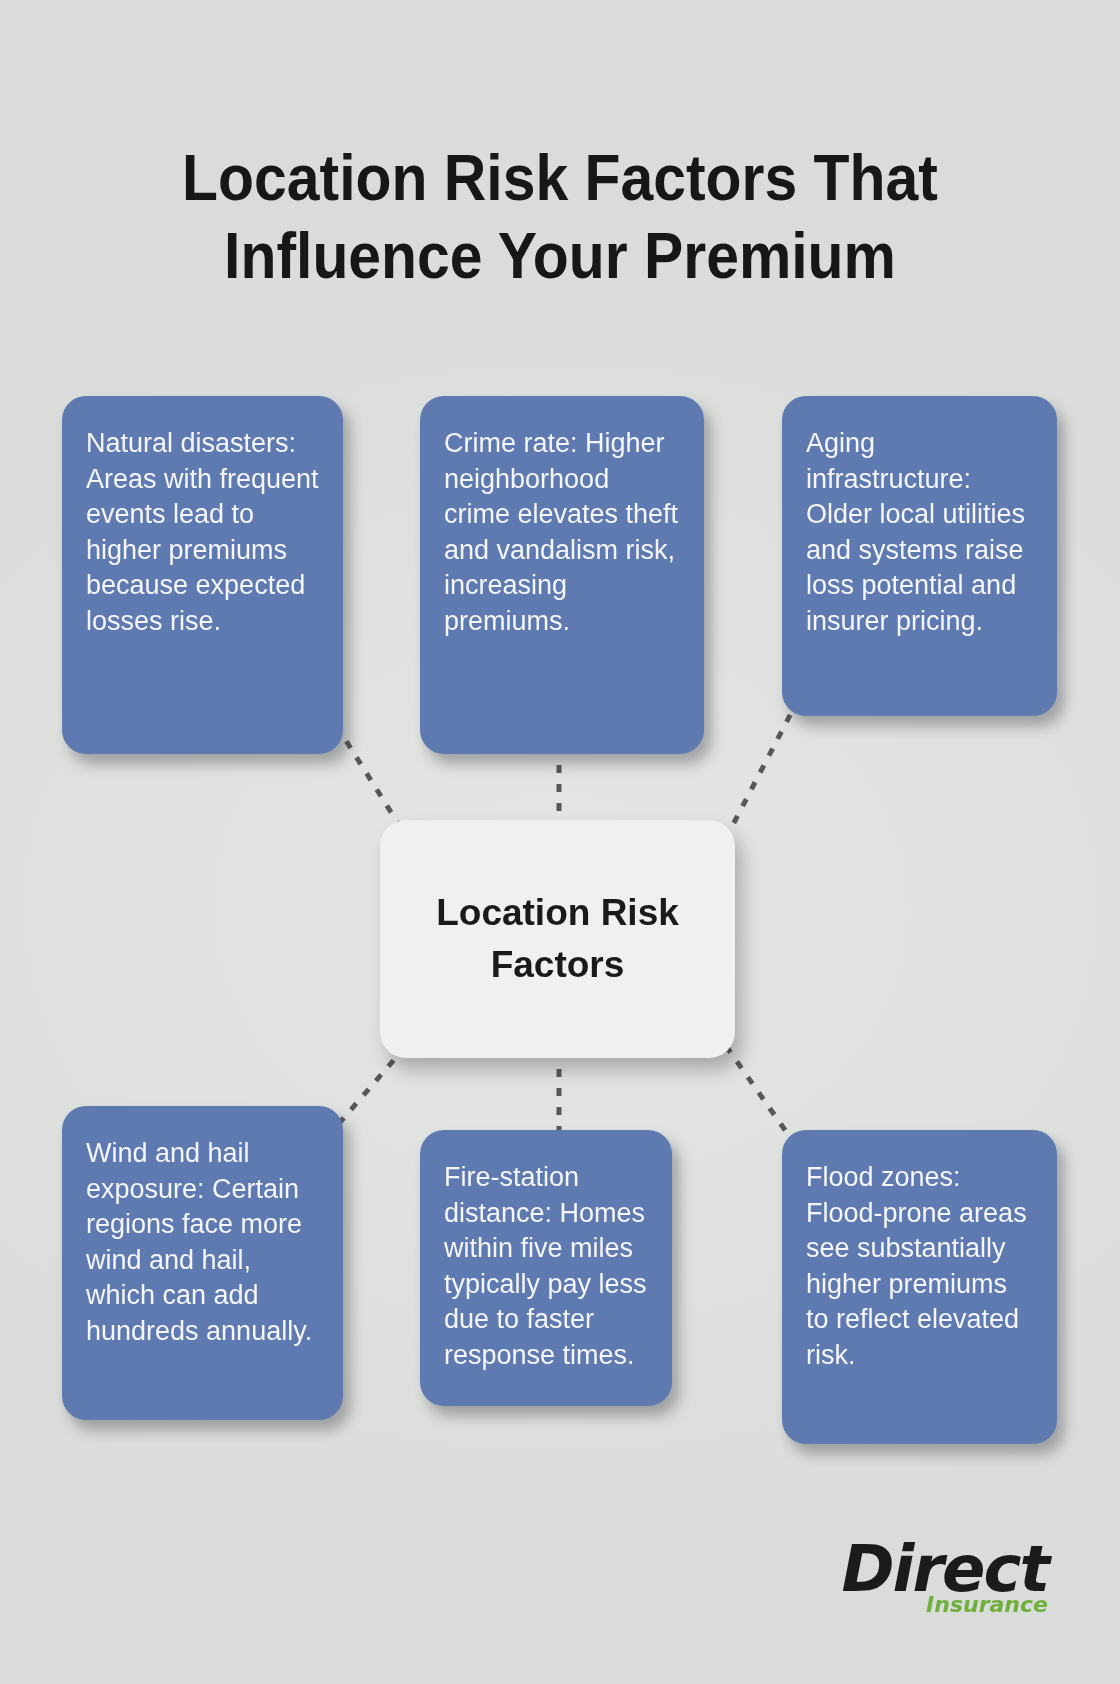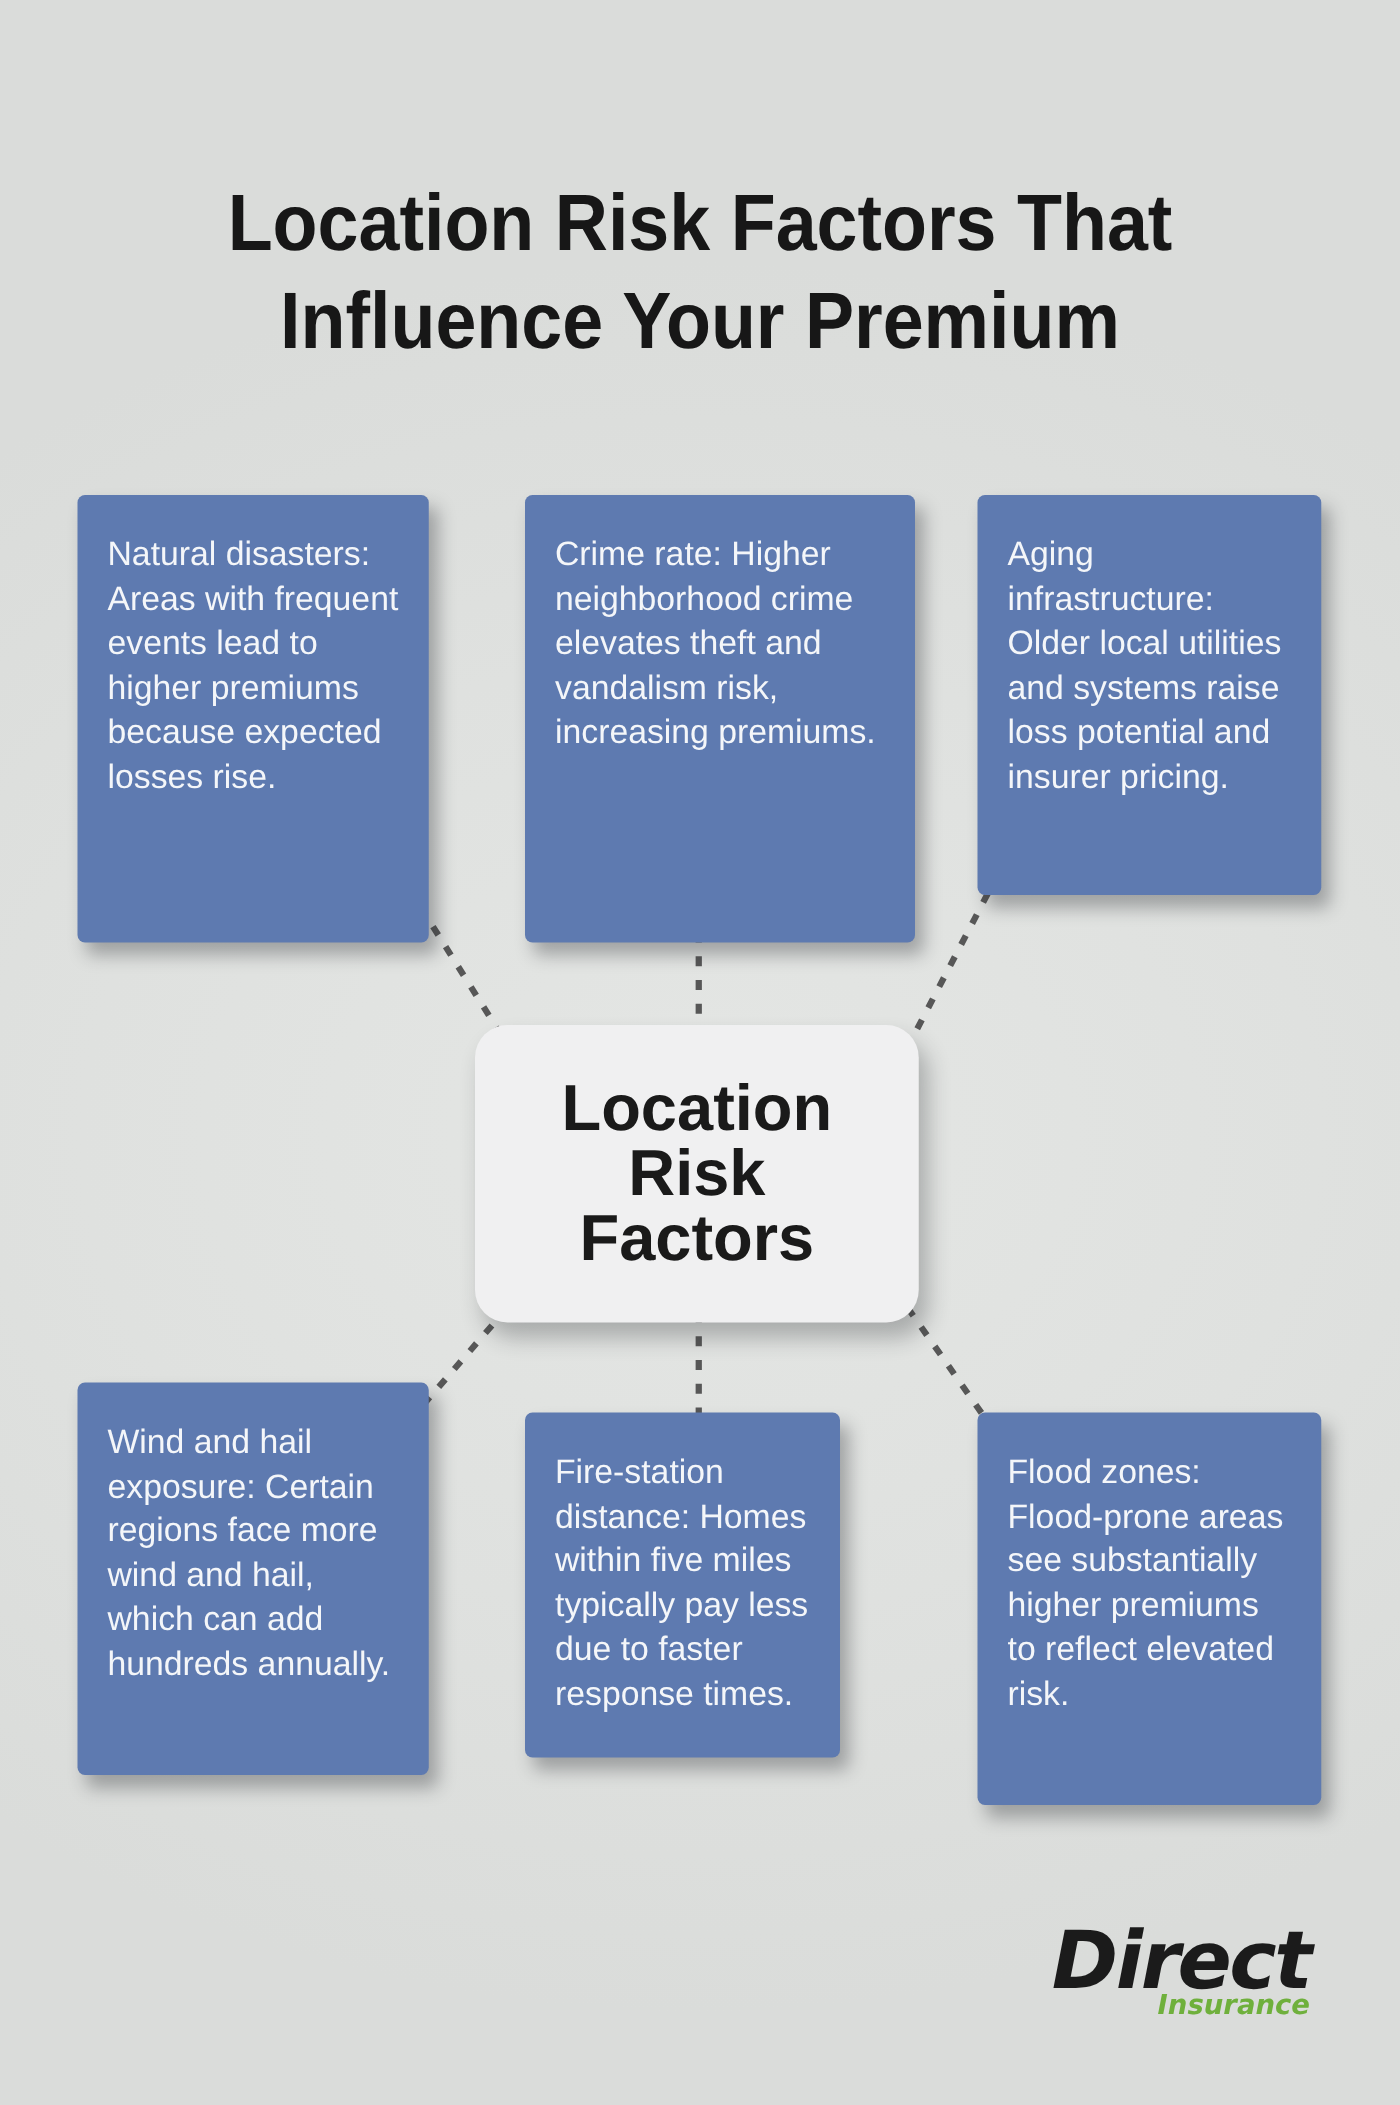--- a/index.html
+++ b/index.html
@@ -34,51 +34,51 @@
   .connectors {
     position: absolute;
     left: 0; top: 0;
     width: 1120px; height: 1684px;
     z-index: 1;
   }
   .factor {
     position: absolute;
     z-index: 2;
     background: #5e7ab0;
-    border-radius: 6px;
+    border-radius: 24px;
     box-shadow: 7px 10px 14px rgba(40,42,48,0.35);
     color: #f4f6f9;
     font-size: 27px;
     line-height: 35.5px;
     padding: 30px 24px;
     box-sizing: border-box;
     font-weight: 400;
   }
   .f1 { left: 62px;  top: 396px;  width: 281px; height: 358px; }
-  .f2 { left: 420px; top: 396px;  width: 312px; height: 358px; }
+  .f2 { left: 420px; top: 396px;  width: 284px; height: 358px; }
   .f3 { left: 782px; top: 396px;  width: 275px; height: 320px; }
   .f4 { left: 62px;  top: 1106px; width: 281px; height: 314px; }
   .f5 { left: 420px; top: 1130px; width: 252px; height: 276px; }
   .f6 { left: 782px; top: 1130px; width: 275px; height: 314px; }
   .center-node {
     position: absolute;
     z-index: 3;
     left: 380px; top: 820px;
     width: 355px; height: 238px;
     background: #f0f0f1;
     border-radius: 26px;
     box-shadow: 7px 12px 18px rgba(40,42,48,0.30);
     display: flex;
     align-items: center;
     justify-content: center;
   }
   .center-node .label {
     color: #1a1a1a;
     font-weight: 700;
-    font-size: 52px;
+    font-size: 37px;
     line-height: 52px;
     text-align: center;
     width: 260px;
   }
   .logo {
     position: absolute;
     z-index: 2;
     right: 72px;
     top: 1544px;
     text-align: right;

